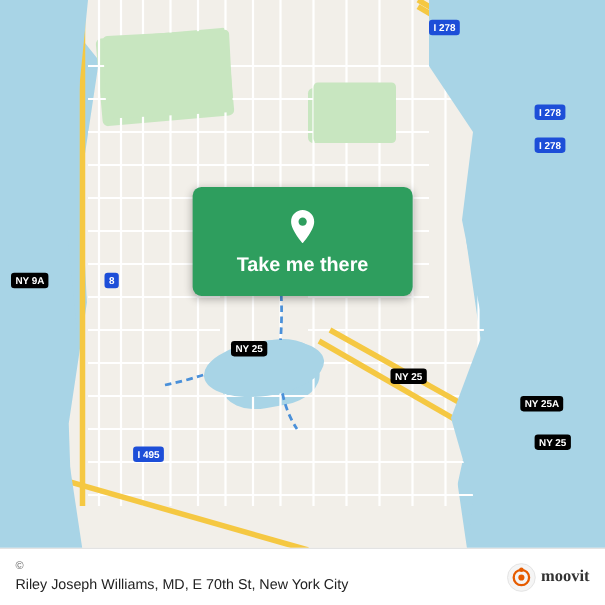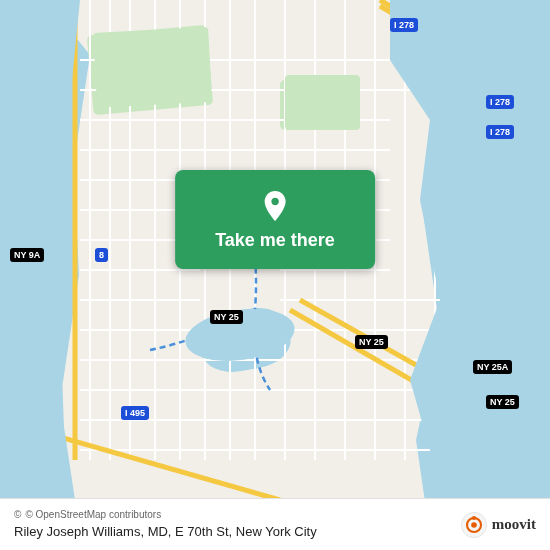--- a/index.html
+++ b/index.html
@@ -272,21 +272,20 @@
     <svg class="pin-icon" viewBox="0 0 24 24" fill="white">
       <path d="M12 2C8.13 2 5 5.13 5 9c0 5.25 7 13 7 13s7-7.75 7-13c0-3.87-3.13-7-7-7zm0 9.5c-1.38 0-2.5-1.12-2.5-2.5s1.12-2.5 2.5-2.5 2.5 1.12 2.5 2.5-1.12 2.5-2.5 2.5z"></path>
     </svg>
     <span>Take me there</span>
   </button>
 
   <div class="bottom-bar">
     <div style="display:flex;flex-direction:column;gap:2px;">
       <div class="bottom-bar-left">
         <span class="osm-text">©</span>
-        <span class="osm-text">© OpenStreetMap contributors</span>
       </div>
       <div>
         <span class="location-text">Riley Joseph Williams, MD, E 70th St, New York City</span>
       </div>
     </div>
     <div class="moovit-logo">
       <svg class="moovit-icon" viewBox="0 0 40 40">
         <circle cx="20" cy="20" r="18" fill="#f5f5f5" stroke="#ddd" stroke-width="1"></circle>
         <circle cx="20" cy="20" r="10" fill="none" stroke="#e65c00" stroke-width="3"></circle>
         <circle cx="20" cy="20" r="4" fill="#e65c00"></circle>

